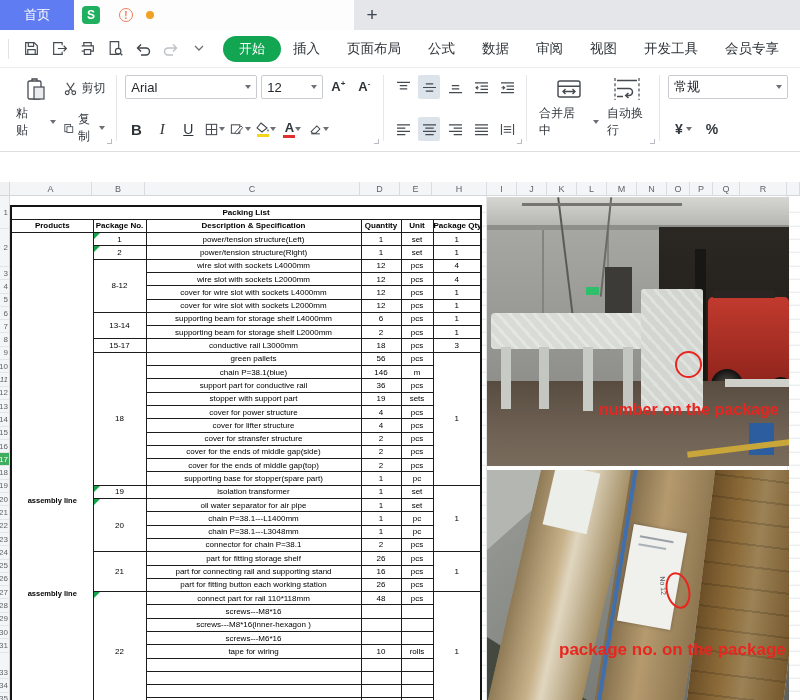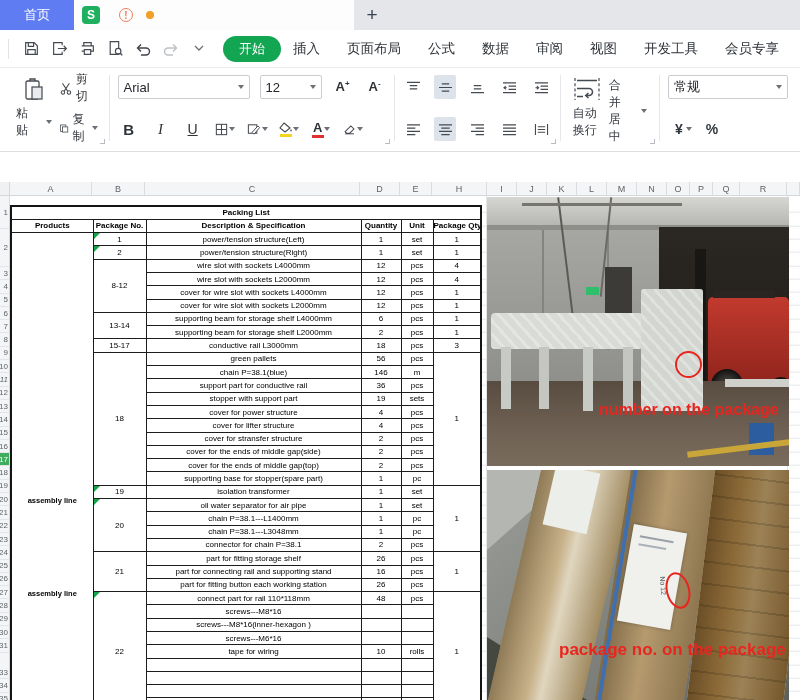--- a/index.html
+++ b/index.html
@@ -29,21 +29,21 @@
   
   .ribbon { position:absolute; left:0; top:68px; width:800px; height:84px; background:#fff; border-bottom:1px solid #dcdee2; display:flex; padding:5px 6px 8px 6px; }
   .rgroup { position:relative; display:flex; padding:0 6px; }
   .rgroup .cornermark { position:absolute; right:2px; bottom:-1px; width:5px; height:5px; border-right:1px solid #b8bcc2; border-bottom:1px solid #b8bcc2; }
   .gsep { width:1px; background:#e6e7ea; margin:2px 2px; }
   .tallbtn { display:flex; flex-direction:column; align-items:center; justify-content:space-between; padding:4px 4px; font-size:12px; color:#33383e; }
   .tallbtn .lbl { display:flex; align-items:center; gap:18px; }
   .stack2 { display:flex; flex-direction:column; justify-content:space-between; padding:3px 0; }
   .smallbtn { display:flex; align-items:center; gap:3px; font-size:12px; color:#33383e; height:24px; padding:0 3px; }
   .fontcol { display:flex; flex-direction:column; justify-content:space-between; padding:2px 0; }
-  .frow { display:flex; align-items:center; gap:10px; }
+  .frow { display:flex; align-items:center; gap:4px; }
   .combo { border:1px solid #c9cdd2; border-radius:2px; background:#fff; height:24px; display:flex; align-items:center; padding:0 5px; font-size:13px; color:#23262b; justify-content:space-between; }
   .tbtn { min-width:22px; height:24px; display:flex; align-items:center; justify-content:center; border-radius:2px; color:#2e3338; }
   .tbtn.on { background:#dde3ea; }
   .bold-b { font-weight:bold; font-size:15px; }
   .ital-i { font-style:italic; font-family:"Liberation Serif",serif; font-size:15px; }
   .und-u { text-decoration:underline; font-size:14px; }
   .a-color { font-size:13px; font-weight:bold; line-height:1; display:flex; flex-direction:column; align-items:center; }
   .a-color .bar { width:12px; height:3px; background:#e03131; margin-top:1px; }
   .fill-ic { display:flex; flex-direction:column; align-items:center; }
   .fill-ic .bar { width:12px; height:3px; background:#f3d51e; margin-top:1px; }
@@ -319,36 +319,36 @@
             </div>
         </div>
       </div>
       <div class="cornermark"></div>
     </div>
     <div class="gsep"></div>
 
     <div class="rgroup">
       <div class="tallbtn">
         <svg width="28" height="24" viewBox="0 0 28 24">
+            <rect x="3" y="4" width="22" height="16" rx="2" stroke="#454a50" stroke-width="1.4" fill="none"></rect>
+            <path d="M3 9.3h22M8 14.5h12M10.5 12l-2.5 2.5 2.5 2.5M17.5 12l2.5 2.5-2.5 2.5" stroke="#454a50" stroke-width="1.4" fill="none"></path>
+          </svg>
+        <span class="lbl">
+            <span>合并居中</span>
+            <span class="caret"></span>
+          </span>
+      </div>
+      <div class="tallbtn">
+        <svg width="28" height="24" viewBox="0 0 28 24">
             <path d="M6 4V2.5h16M6 21.5V23h16" stroke="#454a50" stroke-width="1.2" fill="none" opacity="0"></path>
             <path d="M4 3.5h20M4 11.5h12a3.5 3.5 0 1 1 0 7h-3M15.5 16l-2.8 2.5 2.8 2.5M4 19.5h6" stroke="#454a50" stroke-width="1.5" fill="none"></path>
             <path d="M2 1v22M26 1v22" stroke="#454a50" stroke-width="1.2" fill="none" stroke-dasharray="3 2.2"></path>
           </svg>
         <span class="lbl">
             <span>自动换行</span>
-          </span>
-      </div>
-      <div class="tallbtn">
-        <svg width="28" height="24" viewBox="0 0 28 24">
-            <rect x="3" y="4" width="22" height="16" rx="2" stroke="#454a50" stroke-width="1.4" fill="none"></rect>
-            <path d="M3 9.3h22M8 14.5h12M10.5 12l-2.5 2.5 2.5 2.5M17.5 12l2.5 2.5-2.5 2.5" stroke="#454a50" stroke-width="1.4" fill="none"></path>
-          </svg>
-        <span class="lbl">
-            <span>合并居中</span>
-            <span class="caret"></span>
           </span>
       </div>
       <div class="cornermark"></div>
     </div>
     <div class="gsep"></div>
 
     <div class="rgroup">
       <div class="fontcol">
         <div class="combo" style="width:120px">
             <span>常规</span>

